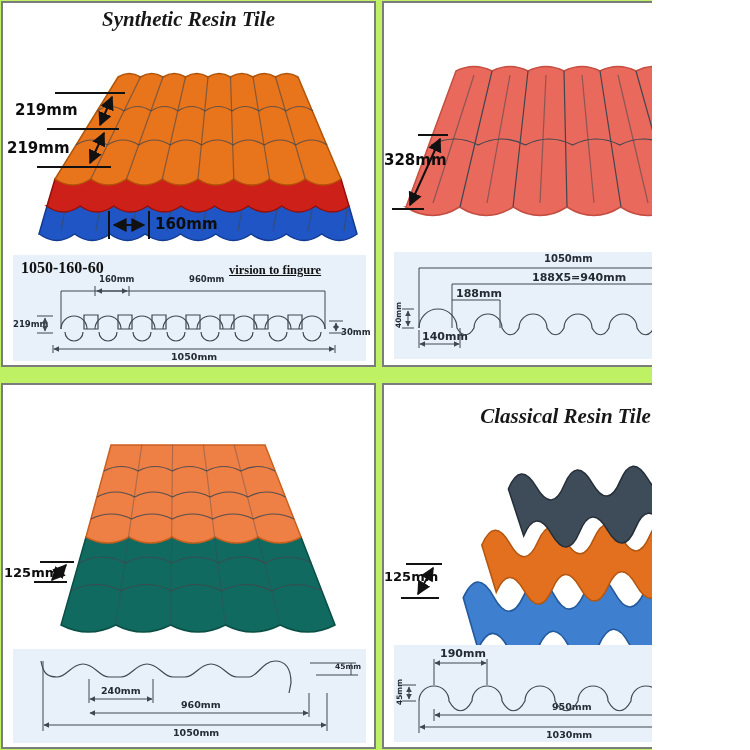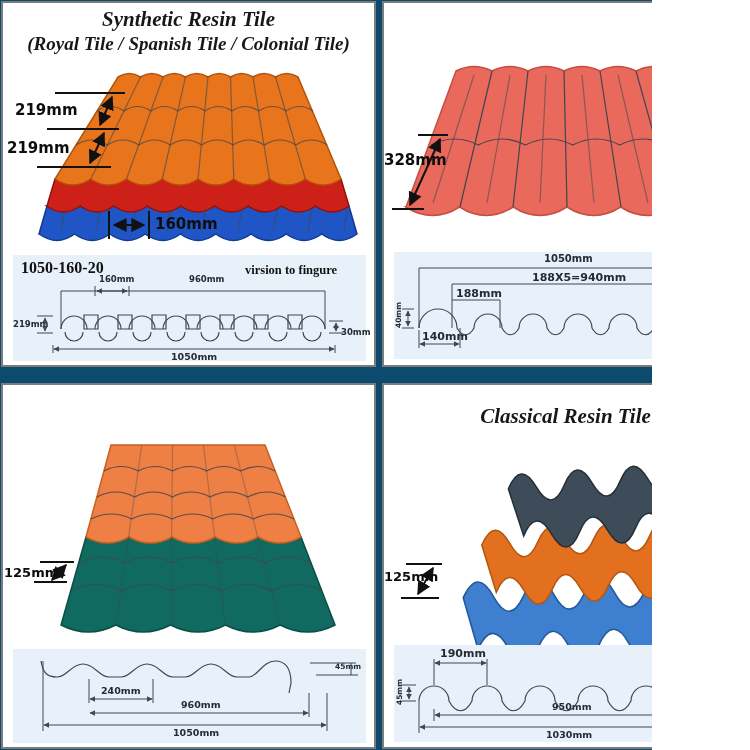--- a/index.html
+++ b/index.html
@@ -1,16 +1,16 @@
 <!DOCTYPE html>
 <html><head>
 <meta charset="utf-8">
 <style>
   html,body{margin:0;padding:0;background:#fff;}
-  .stage{position:relative;width:652px;height:750px;background:#0c4a6e;overflow:hidden;
+  .stage{position:relative;width:652px;height:750px;background:#bef264;overflow:hidden;
          font-family:"DejaVu Sans",sans-serif;}
   .panel{position:absolute;border:2px solid #7c7c7c;background:#fff;box-sizing:border-box;}
   #p-tl{left:1px;top:1px;width:375px;height:366px;}
   #p-tr{left:382px;top:1px;width:367px;height:366px;}
   #p-bl{left:1px;top:383px;width:375px;height:366px;}
   #p-br{left:382px;top:383px;width:367px;height:366px;}
   .title{position:absolute;left:0;right:0;text-align:center;color:#171717;
          font-family:"Liberation Serif",serif;font-style:italic;font-weight:700;line-height:1.1;}
   .t21{font-size:21px;} .t19{font-size:19px;}
   .fig{position:absolute;}
@@ -28,21 +28,20 @@
   .dim{stroke:#3f474f;stroke-width:1;fill:none;}
   .pdim{stroke:#111;stroke-width:2;fill:none;}
 </style>
 </head>
 <body>
 
 <div class="stage">
 
   <div class="panel" id="p-tl">
     <div class="title t21" style="top:5px;">Synthetic Resin Tile</div>
-    <div class="title t19" style="top:31px;">(Royal Tile / Spanish Tile / Colonial Tile)</div>
 
     <div class="fig" id="fig-tl" style="left:0;top:60px;width:375px;height:192px;">
       <svg width="375" height="192" viewBox="0 0 375 192">
         <defs>
           <marker id="aTL" viewBox="0 0 10 10" refX="9" refY="5" markerWidth="7" markerHeight="7" orient="auto-start-reverse">
             <path d="M0,0L10,5L0,10z" fill="#111"></path>
           </marker>
         </defs>
 
         <path fill="#1f55c4" stroke="#123a90" stroke-width="1.5" d="M44,143 L346,143 L354,171 q-17.65,13 -35.3,0 -17.65,13 -35.3,0 -17.65,13 -35.3,0 -17.65,13 -35.3,0 -17.65,13 -35.3,0 -17.65,13 -35.3,0 -17.65,13 -35.3,0 -17.65,13 -35.3,0 -17.65,13 -35.3,0 L36,171 Z"></path>
@@ -60,22 +59,22 @@
         <line class="pdim" x1="101" y1="70" x2="87" y2="100" marker-start="url(#aTL)" marker-end="url(#aTL)"></line>
         <path class="pdim" d="M106,148 V176 M146,148 V176"></path>
         <line class="pdim" x1="111" y1="162" x2="141" y2="162" marker-start="url(#aTL)" marker-end="url(#aTL)"></line>
       </svg>
       <span class="pd" style="left:12px;top:38px;">219mm</span>
       <span class="pd" style="left:4px;top:76px;">219mm</span>
       <span class="pd" style="left:152px;top:152px;">160mm</span>
     </div>
 
     <div class="dbox" id="box-tl" style="left:10px;top:252px;width:353px;height:106px;">
-      <span class="model" style="left:8px;top:4px;">1050-160-20</span>
-      <span class="note" style="left:232px;top:8px;">virsion to fingure</span>
+      <span class="model" style="left:8px;top:4px;">1050-160-60</span>
+      <span class="note" style="left:216px;top:8px;text-decoration:underline;">virsion to fingure</span>
       <span class="dd dd8" style="left:86px;top:19px;">160mm</span>
       <span class="dd dd8" style="left:176px;top:19px;">960mm</span>
       <span class="dd dd8" style="left:0px;top:64px;">219mm</span>
       <span class="dd dd8" style="left:328px;top:72px;">30mm</span>
       <span class="dd" style="left:158px;top:96px;">1050mm</span>
       <svg style="left:0;top:30px;" width="353" height="76" viewBox="0 0 353 76">
         <defs>
           <marker id="dTL" viewBox="0 0 10 10" refX="9" refY="5" markerWidth="6" markerHeight="6" orient="auto-start-reverse">
             <path d="M0,0L10,5L0,10z" fill="#3f474f"></path>
           </marker>

